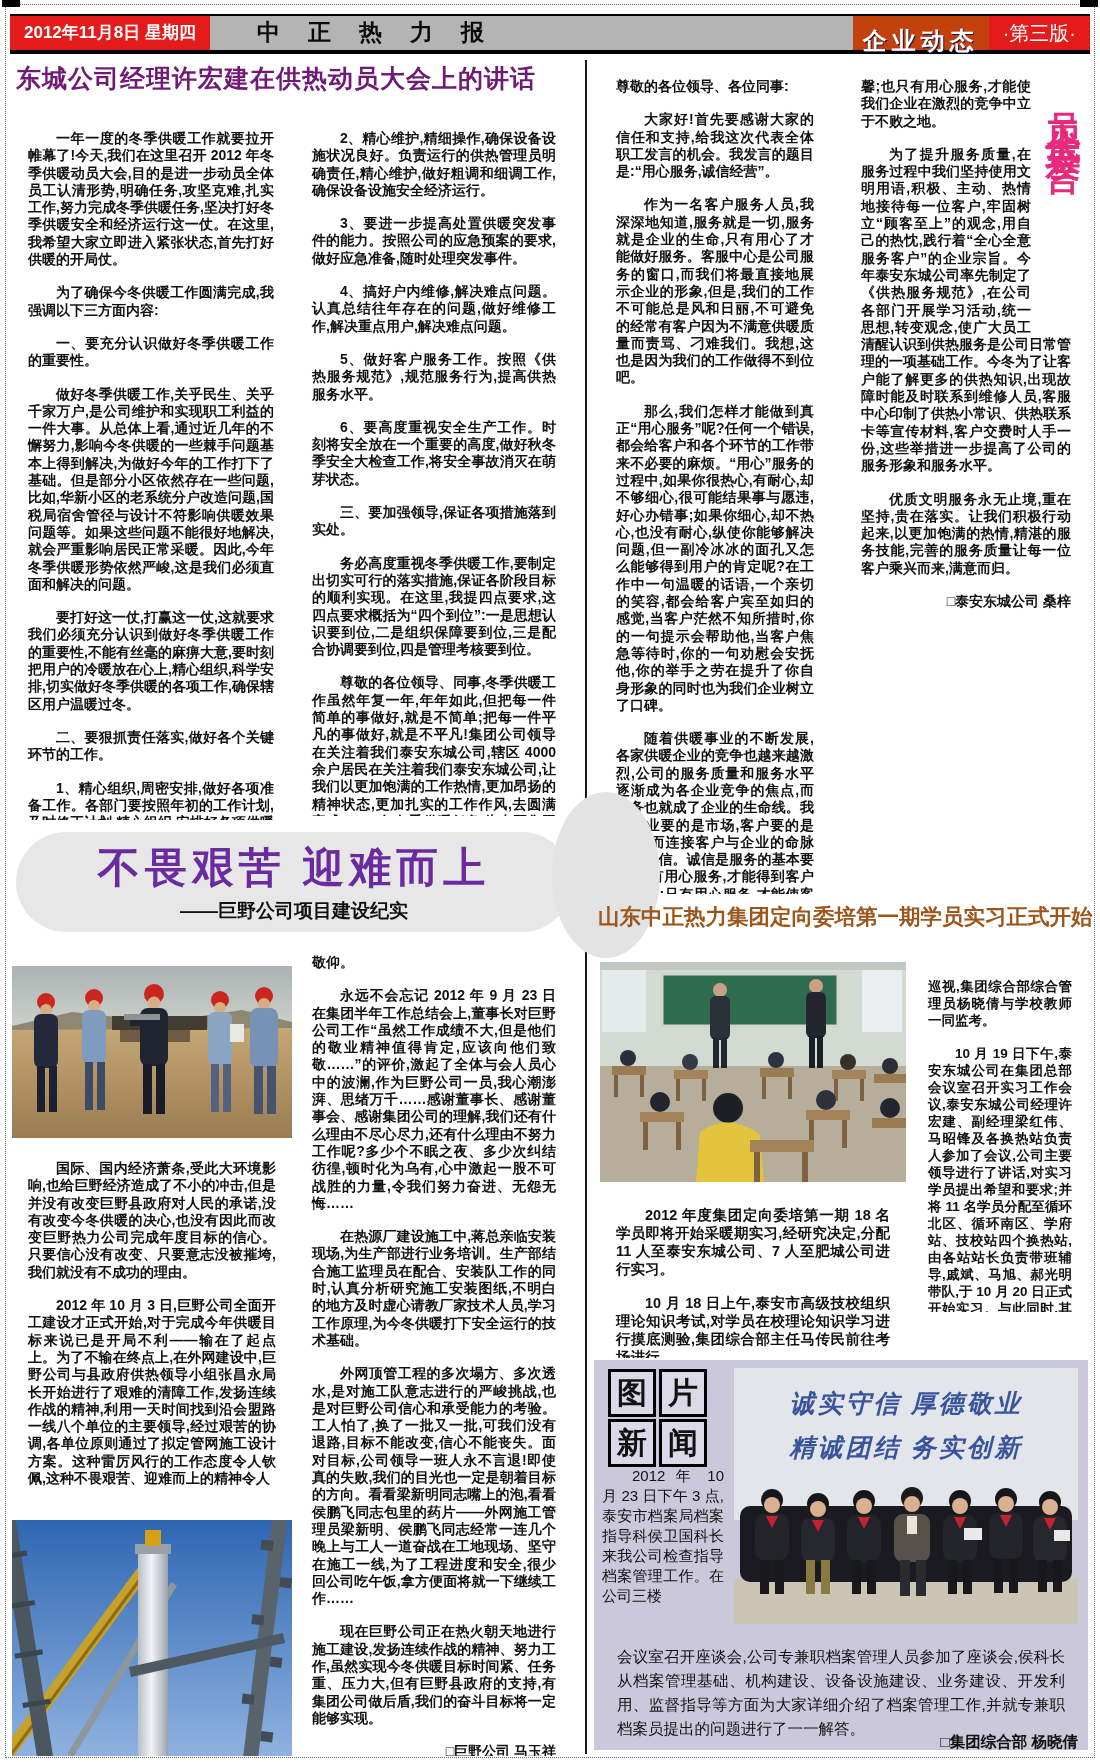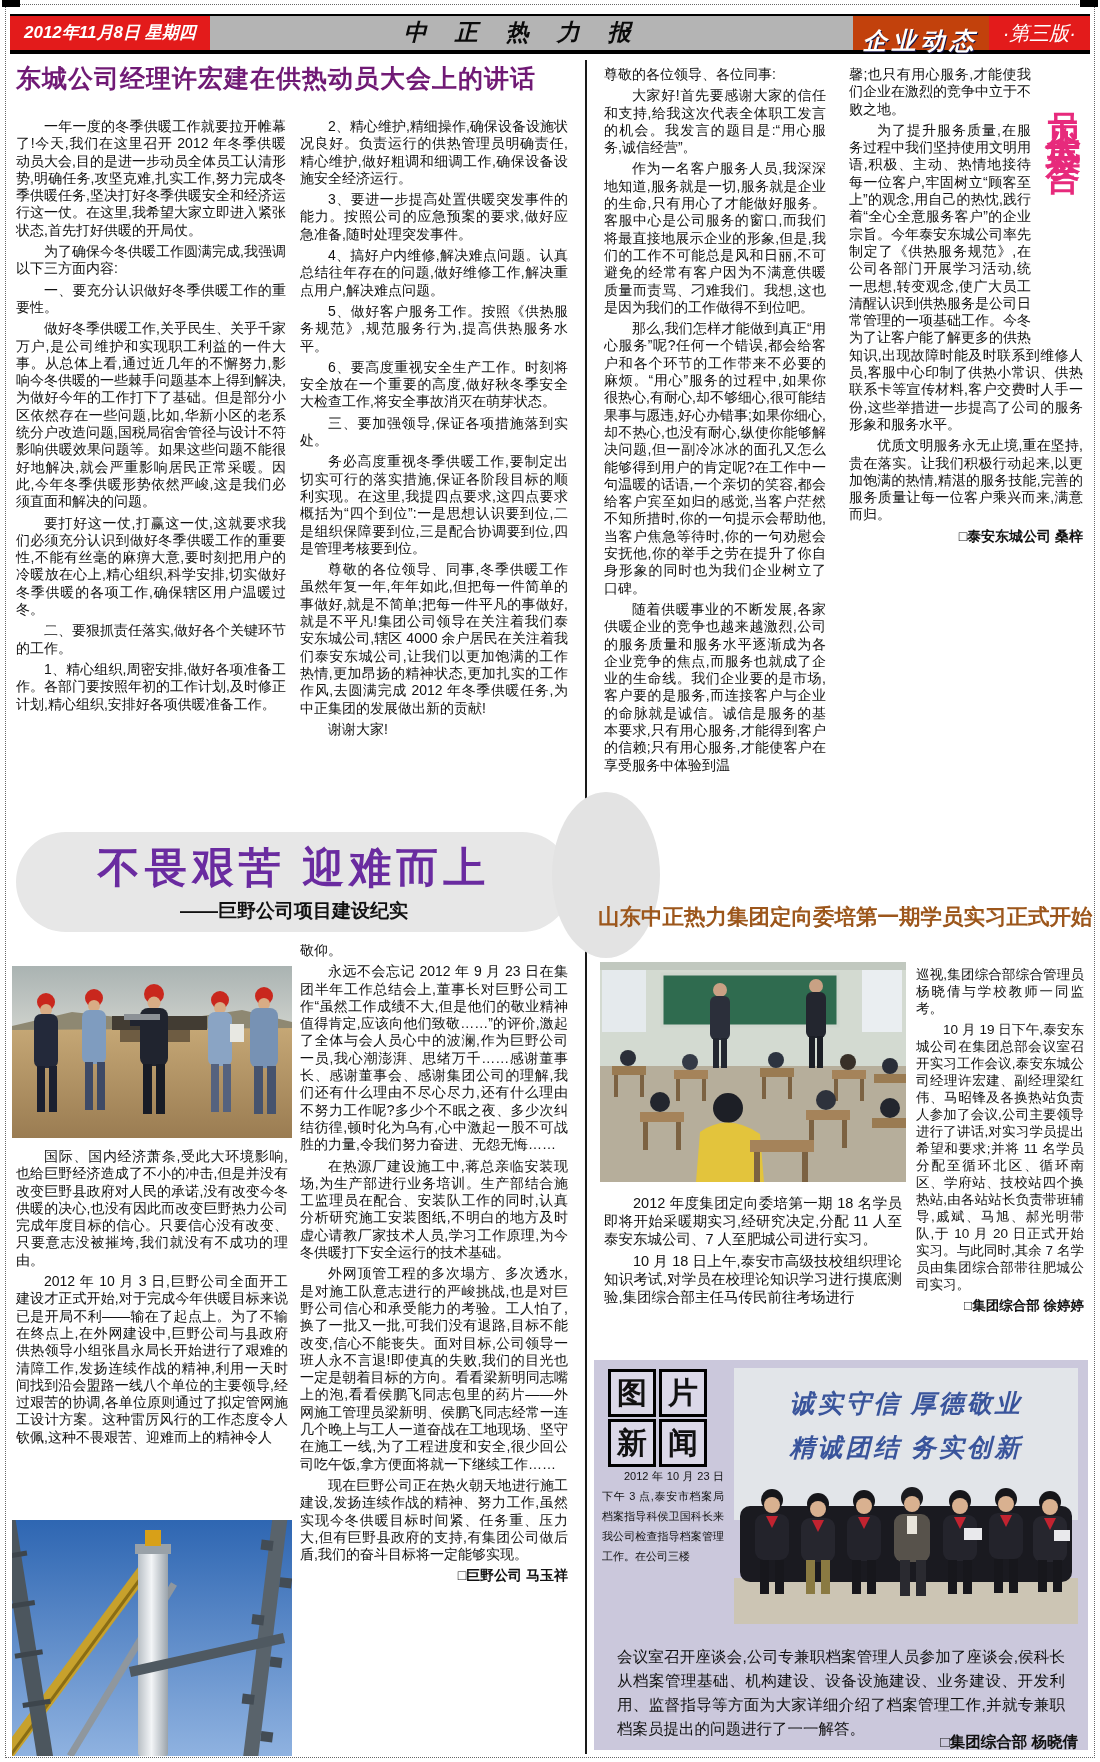--- a/index.html
+++ b/index.html
@@ -3,31 +3,31 @@
 <meta charset="utf-8">
 <style>
   html,body{margin:0;padding:0;}
   body{width:1100px;height:1762px;position:relative;background:#fff;overflow:hidden;
        font-family:"Liberation Sans","DejaVu Sans",sans-serif;color:#111;}
   .abs{position:absolute;}
   .page-frame{left:5px;top:4px;width:1088px;height:1752px;border:1px dotted #666;pointer-events:none;}
   .corner{background:#000;width:18px;height:7px;top:0;}
   
   .header{left:10px;top:14px;width:1080px;height:34px;background:#b4b4b4;
-          border-top:2px solid #000;border-bottom:4px solid #000;display:flex;align-items:stretch;font-style:italic;}
+          border-top:2px solid #000;border-bottom:4px solid #000;display:flex;align-items:stretch;}
   .hdr-date{background:#e31b1b;color:#fff;font-weight:bold;font-size:17px;line-height:34px;
             padding:0 14px;white-space:nowrap;}
-  .hdr-mast{flex:1;text-align:center;font-family:"Liberation Serif","DejaVu Serif",serif;
-            font-weight:bold;font-size:23px;line-height:34px;letter-spacing:28px;color:#0a0a0a;}
+  .hdr-mast{flex:1;font-family:"Liberation Serif","DejaVu Serif",serif;
+            font-weight:bold;font-size:23px;line-height:34px;letter-spacing:28px;color:#0a0a0a;padding-left:47px;}
   .hdr-section{background:#c2410c;color:#fff;font-weight:bold;font-size:24px;line-height:34px;
             padding:8px 10px;letter-spacing:5px;text-shadow:1px 1px 0 #14144a;white-space:nowrap;}
   .hdr-edition{background:#e31b1b;color:#fff;font-size:20px;line-height:34px;padding:0 14px;white-space:nowrap;}
   
   .col{font-size:14px;line-height:17.3px;text-align:justify;overflow:hidden;}
-  .col p{margin:4px;text-indent:2em;}
+  .col p{margin:16px;text-indent:2em;font-weight:bold;}
   .col p.noindent{text-indent:0;}
   .byline{text-align:right;font-weight:bold;}
   .a1-title{left:16px;top:62px;width:556px;height:44px;color:#701a75;font-weight:bold;
             font-size:25px;letter-spacing:1px;font-family:"Liberation Serif","DejaVu Serif",serif;white-space:nowrap;}
   .divider{left:585px;top:60px;width:2px;height:1694px;background:#1a1a1a;}
   
   .banner{left:16px;top:832px;width:556px;height:100px;background:#e7e7e7;border-radius:52px;text-align:center;}
   .banner-main{margin-top:8px;font-size:42px;font-weight:bold;color:#6a2ba0;letter-spacing:5px;}
   .banner-sub{margin-top:2px;font-size:19px;font-weight:bold;color:#111;}
   
@@ -35,21 +35,21 @@
           color:#e72a7c;letter-spacing:9px;font-family:"Liberation Serif","DejaVu Serif",serif;}
   .vfloat{float:right;width:56px;height:268px;}
   .a4-headline{left:598px;top:902px;width:492px;height:46px;color:#9c561b;font-weight:bold;
                font-size:21.5px;white-space:nowrap;z-index:2;}
   .gray-ellipse{left:552px;top:792px;width:108px;height:166px;background:#e3e3e3;border-radius:50%;z-index:1;}
   
   .picbox{left:594px;top:1360px;width:494px;height:390px;background:#cbc8dc;z-index:2;}
   .pb-title{left:14px;top:8px;width:110px;}
   .pb-char{display:inline-block;width:42px;height:42px;border:3px solid #000;margin:1px 3px 1px 0;
            text-align:center;line-height:42px;font-size:30px;font-weight:bold;background:#dbd8e8;}
-  .pb-left{left:8px;top:106px;width:122px;font-size:11px;line-height:20px;text-align:justify;overflow:hidden;height:162px;}
+  .pb-left{left:8px;top:106px;width:122px;font-size:15px;line-height:20px;text-align:justify;overflow:hidden;height:162px;}
   .pb-left p{margin:0;text-indent:2em;}
   .pb-photo{left:140px;top:8px;}
   .pb-bottom{left:10px;top:272px;width:474px;font-size:15.5px;line-height:24px;text-align:justify;}
   .pb-bottom p{margin:13px;}
   .pb-byline{margin-top:-24px;text-align:right;font-weight:bold;font-size:15.5px;}
   .photo{display:block;}
 </style>
 </head>
 <body>
 

